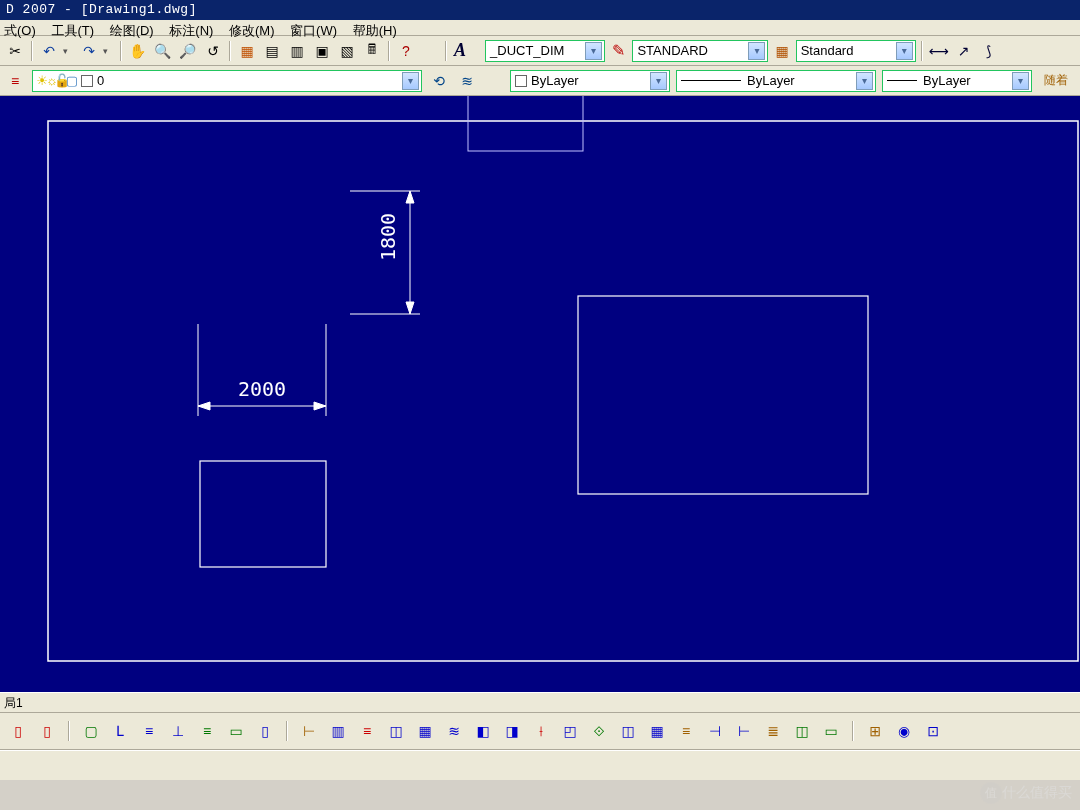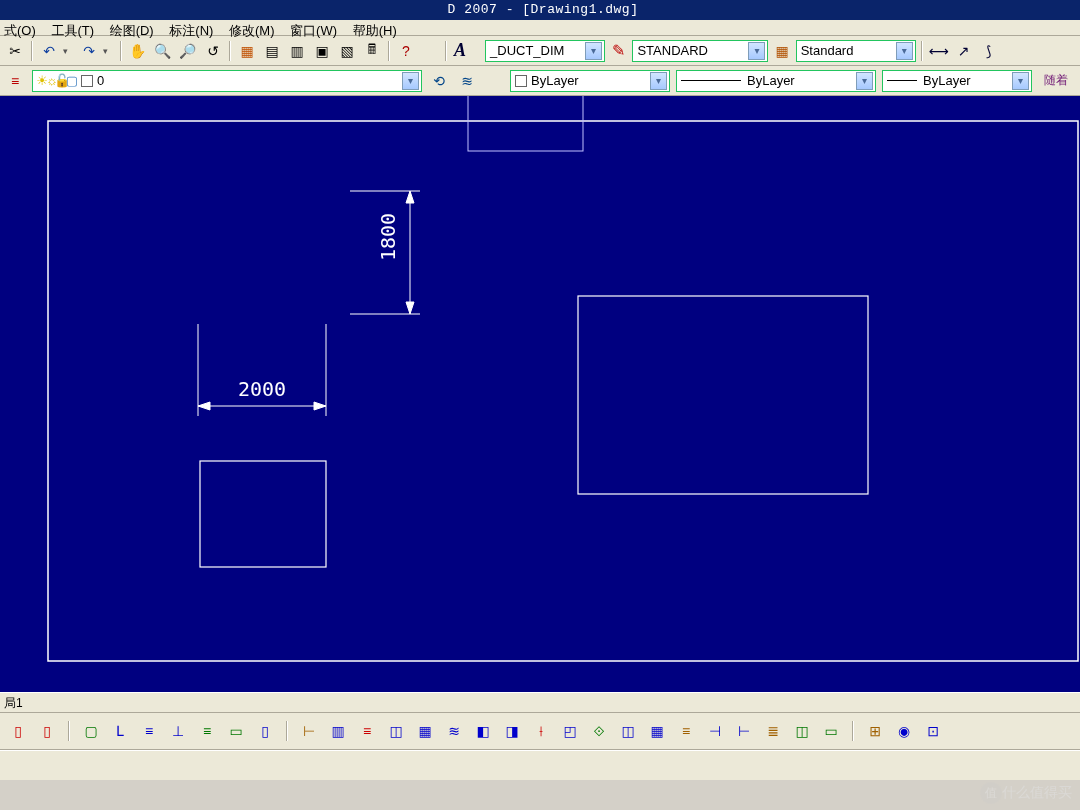--- a/index.html
+++ b/index.html
@@ -14,21 +14,20 @@
   }
   .titlebar {
     background: #0a246a;
     color: #fff;
     height: 20px;
     line-height: 20px;
     padding-left: 6px;
     font-size: 13px;
     font-family: "Courier New", monospace;
     letter-spacing: 0.5px;
-    text-align: center;
   }
   .menubar {
     background: #ece9d8;
     height: 16px;
     line-height: 22px;
     padding-left: 4px;
     border-bottom: 1px solid #aca899;
     font-size: 13px;
   }
   .menubar span { margin-right: 12px; cursor: default; }
@@ -214,21 +213,21 @@
   <div class="combo" style="width:200px">
     <span class="line-sample"></span>
     <span>ByLayer</span>
     <span class="dd">▾</span>
   </div>
   <div class="combo" style="width:150px">
     <span class="line-sample" style="width:30px"></span>
     <span>ByLayer</span>
     <span class="dd">▾</span>
   </div>
-  <div style="padding:0 6px;color:#701a75">随着</div>
+  <div style="padding:0 6px;color:#a16207">随着</div>
 </div>
 
 <div class="drawing-area">
   <svg width="1080" height="596">
 
     <rect x="48" y="25" width="1030" height="540" fill="none" stroke="#fff" stroke-width="1.5"></rect>
 
     <rect x="468" y="-5" width="115" height="60" fill="none" stroke="#c0c0ff" stroke-width="1"></rect>
 
     <rect x="578" y="200" width="290" height="198" fill="none" stroke="#fff" stroke-width="1.2"></rect>

